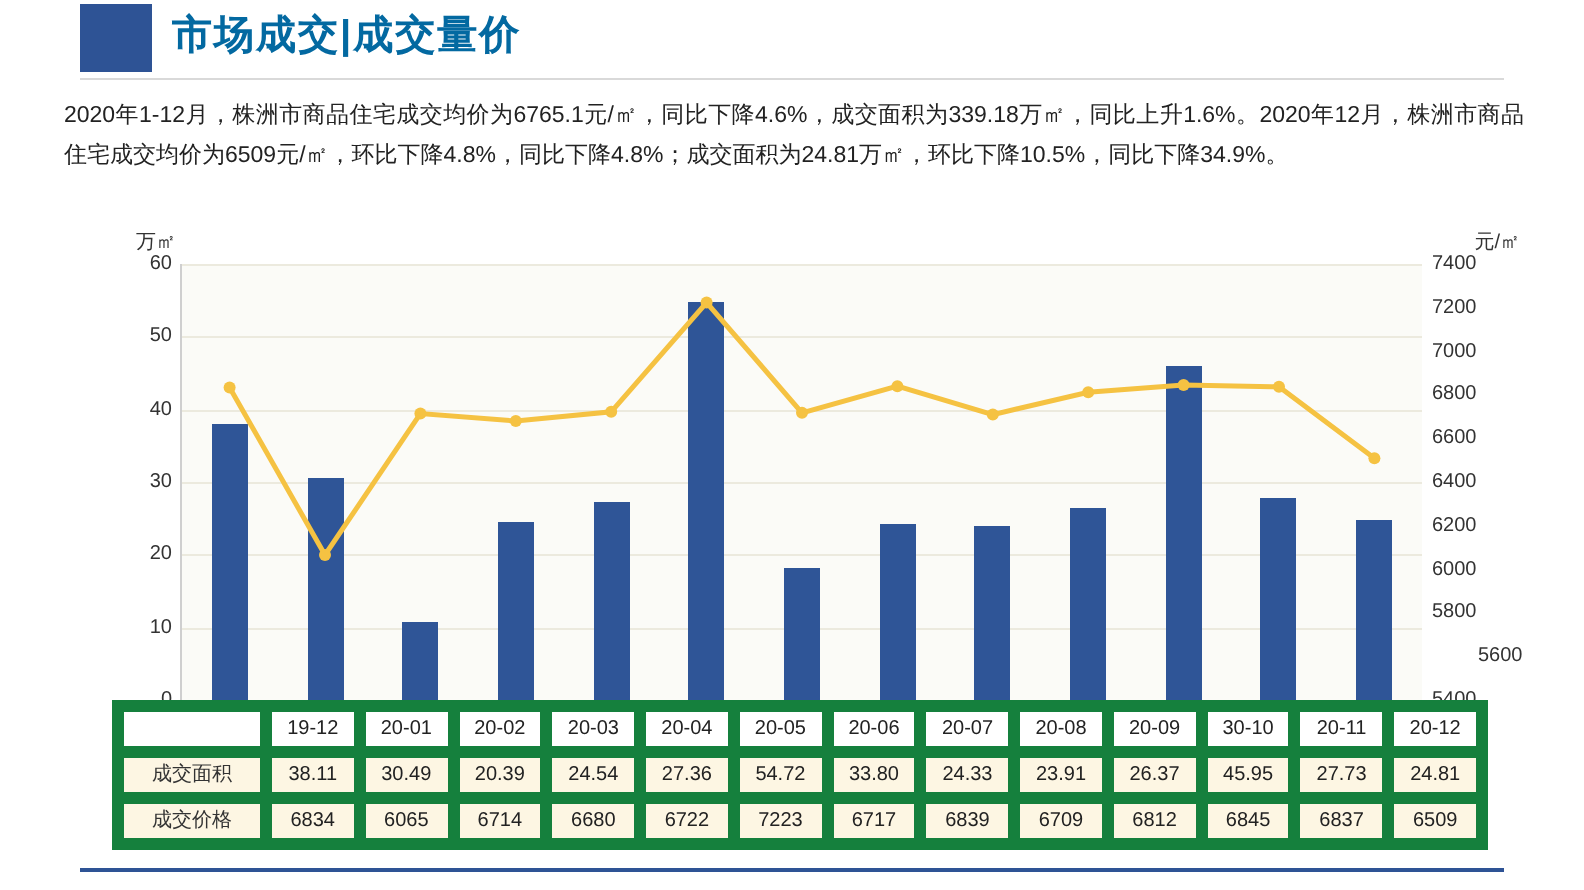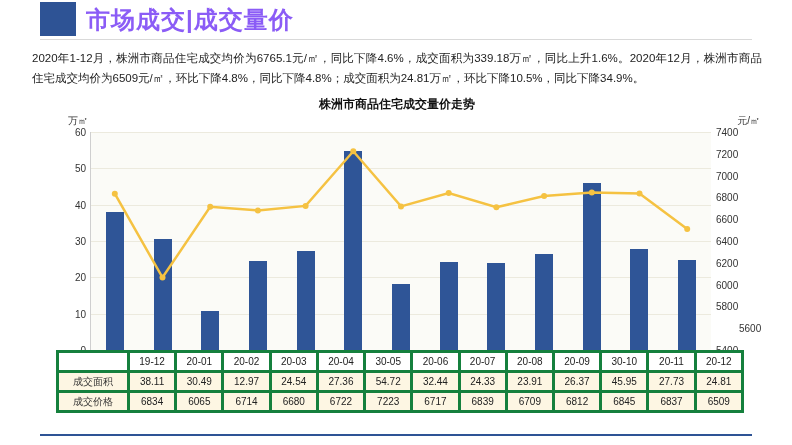--- a/index.html
+++ b/index.html
@@ -29,24 +29,24 @@
     left: 40px;
     top: 2px;
     width: 36px;
     height: 34px;
     background: #2e5395;
   }
   .header-title {
     position: absolute;
     left: 86px;
     top: 4px;
-    font-size: 24px;
+    font-size: 20px;
     font-weight: bold;
     letter-spacing: 1px;
-    color: #8b5cf6;
+    color: #0369a1;
     white-space: nowrap;
   }
   .header-rule {
     position: absolute;
     left: 40px;
     top: 39px;
     width: 712px;
     height: 1px;
     background: #d9d9d9;
   }
@@ -146,21 +146,21 @@
     position: absolute;
     left: 24px;
     top: 254px;
     width: 688px;
     border-collapse: collapse;
     font-size: 10px;
     color: #222;
     table-layout: fixed;
   }
   .table td {
-    border: 3px solid #15803d;
+    border: 6px solid #15803d;
     height: 17px;
     text-align: center;
     padding: 0;
     line-height: 17px;
   }
   .table .rowhead {
     width: 68px;
     background: #fdf6e3;
     color: #333;
   }
@@ -232,21 +232,20 @@
 <div class="header">
   <div class="header-block"></div>
   <div class="header-title">市场成交|成交量价</div>
   <div class="header-rule"></div>
 </div>
 
 <div class="summary">2020年1-12月，株洲市商品住宅成交均价为6765.1元/㎡，同比下降4.6%，成交面积为339.18万㎡，同比上升1.6%。2020年12月，株洲市商品住宅成交均价为6509元/㎡，环比下降4.8%，同比下降4.8%；成交面积为24.81万㎡，环比下降10.5%，同比下降34.9%。</div>
 
 <div class="chart-wrap">
 
-  <div class="chart-title">株洲市商品住宅成交量价走势</div>
   <div class="axis-unit-left">万㎡</div>
   <div class="axis-unit-right">元/㎡</div>
 
   <div class="plot" id="plot">
     <div id="gridlines">
         <div class="gridline" style="top: 181.667px;"></div>
         <div class="gridline" style="top: 145.333px;"></div>
         <div class="gridline" style="top: 109px;"></div>
         <div class="gridline" style="top: 72.6667px;"></div>
         <div class="gridline" style="top: 36.3333px;"></div>
@@ -309,38 +308,38 @@
 
   <table class="table">
     <tbody id="tbody">
         <tr class="r-label">
           <td class="rowhead"></td>
           <td>19-12</td>
           <td>20-01</td>
           <td>20-02</td>
           <td>20-03</td>
           <td>20-04</td>
-          <td>30-05</td>
+          <td>20-05</td>
           <td>20-06</td>
           <td>20-07</td>
           <td>20-08</td>
           <td>20-09</td>
           <td>30-10</td>
           <td>20-11</td>
           <td>20-12</td>
         </tr>
         <tr class="r-area">
           <td class="rowhead">成交面积</td>
           <td>38.11</td>
           <td>30.49</td>
-          <td>12.97</td>
+          <td>20.39</td>
           <td>24.54</td>
           <td>27.36</td>
           <td>54.72</td>
-          <td>32.44</td>
+          <td>33.80</td>
           <td>24.33</td>
           <td>23.91</td>
           <td>26.37</td>
           <td>45.95</td>
           <td>27.73</td>
           <td>24.81</td>
         </tr>
         <tr class="r-price">
           <td class="rowhead">成交价格</td>
           <td>6834</td>

